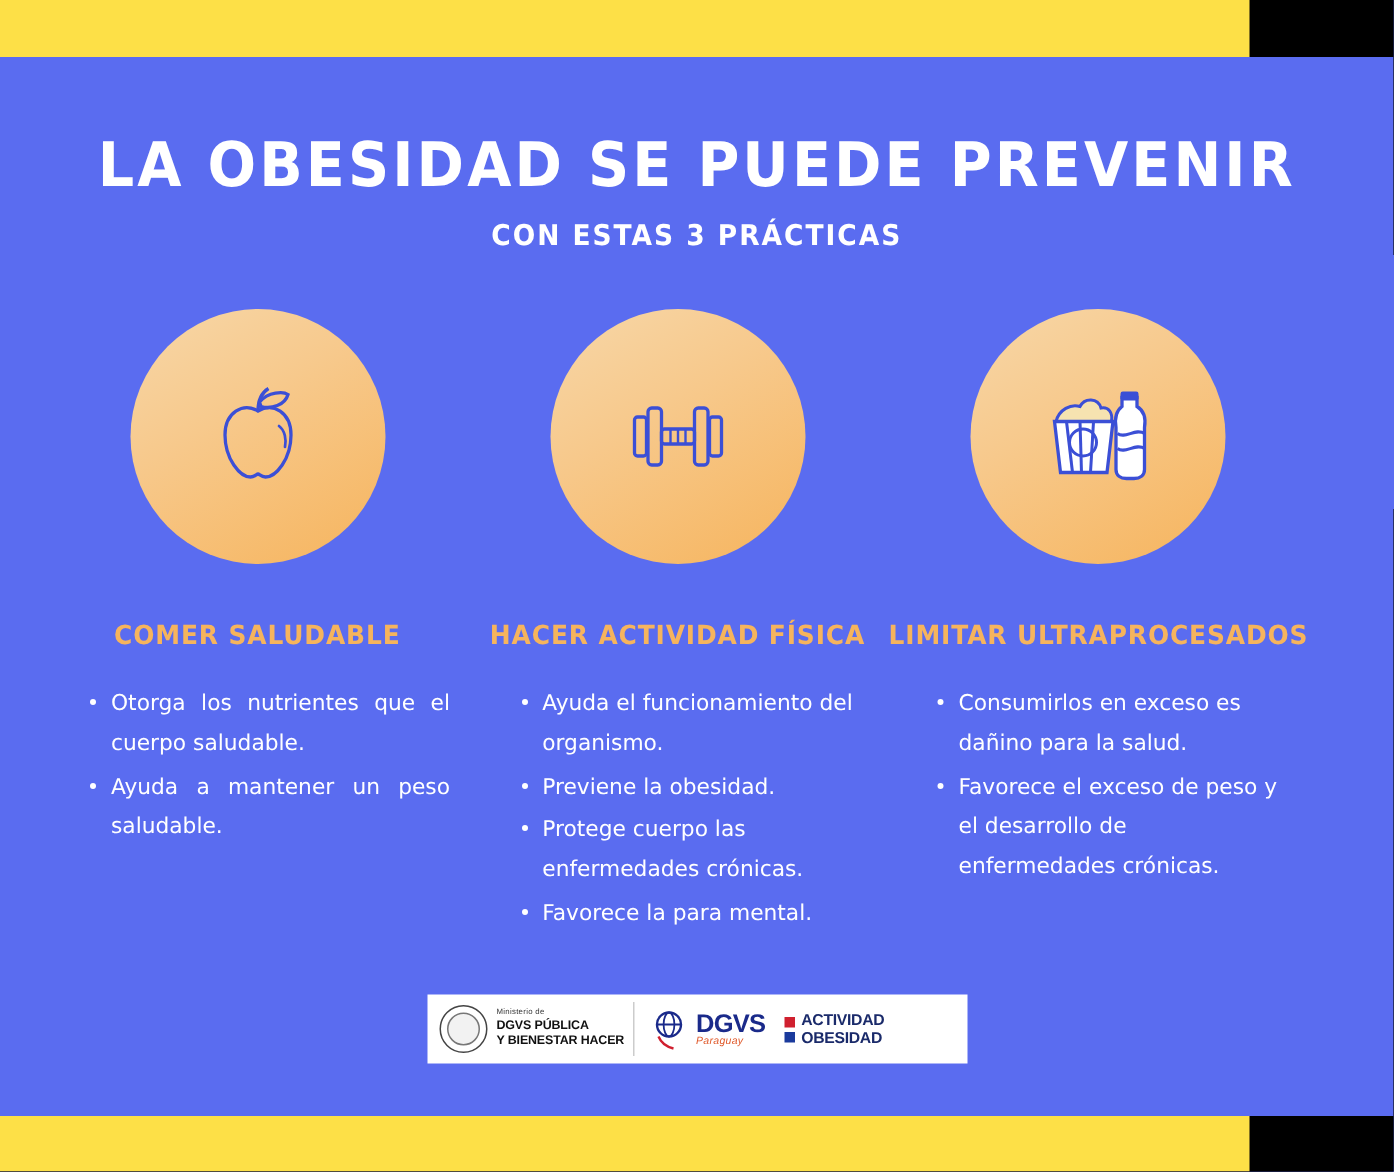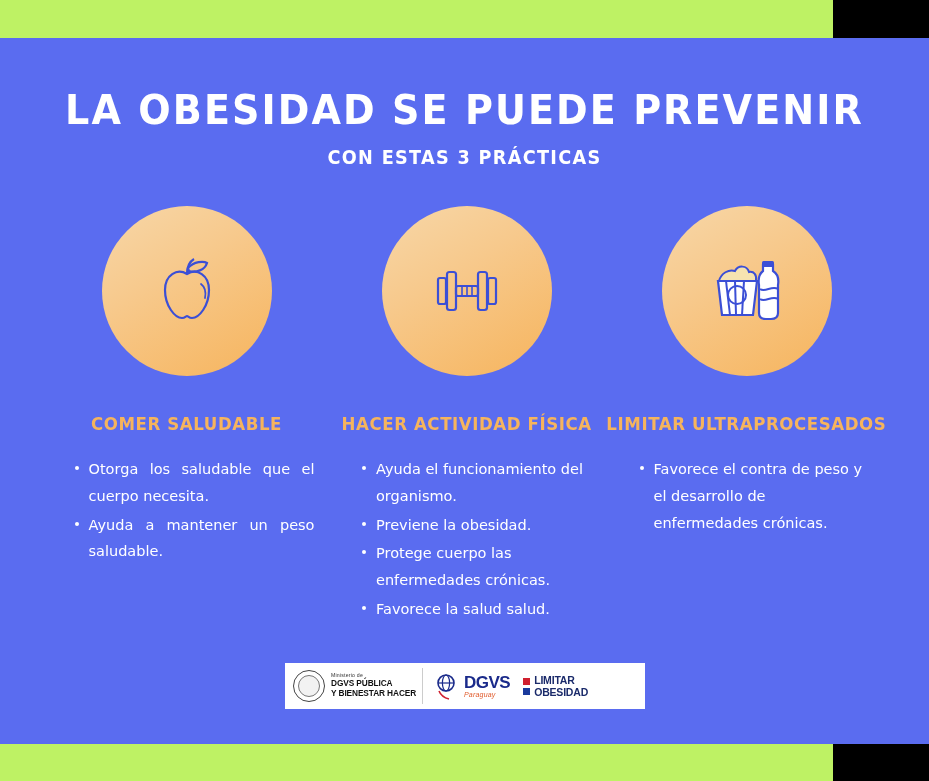--- a/index.html
+++ b/index.html
@@ -10,21 +10,21 @@
   body {
     width: 929px;
     height: 781px;
     overflow: hidden;
     font-family: "Liberation Sans", sans-serif;
   }
   .stage {
     position: relative;
     width: 833px;
     height: 781px;
-    background: #bef264;
+    background: #fde047;
   }
   .poster {
     position: absolute;
     left: 0;
     top: 38px;
     width: 929px;
     height: 706px;
     background: #5a6cf0;
     overflow: hidden;
   }
@@ -48,21 +48,21 @@
     font-weight: 700;
     letter-spacing: 1.4px;
     transform: scaleX(0.93);
   }
   .columns {
     position: absolute;
     left: 28px;
     top: 168px;
     width: 873px;
     display: flex;
-    justify-content: center;
+    justify-content: flex-start;
   }
   .col {
     width: 280px;
     display: flex;
     flex-direction: column;
     align-items: center;
   }
   .circle {
     width: 170px;
     height: 170px;
@@ -232,21 +232,21 @@
         <div class="circle">
           <svg width="86" height="86" viewBox="0 0 86 86">
             <path d="M43 26 C33 20 21 27 21 42 C21 58 31 70 38 70 C41 70 42 68 43 68 C44 68 45 70 48 70 C55 70 65 58 65 42 C65 27 53 20 43 26 Z" fill="none" stroke="#3b4fd6" stroke-width="2.2"></path>
             <path d="M43 26 C43 19 45 14 50 11" fill="none" stroke="#3b4fd6" stroke-width="2.2"></path>
             <path d="M44 20 C50 13 60 13 63 15 C61 22 52 25 45 23 Z" fill="none" stroke="#3b4fd6" stroke-width="2.2"></path>
             <path d="M57 36 C61 39 62 45 61 50" fill="none" stroke="#3b4fd6" stroke-width="1.8" stroke-linecap="round"></path>
           </svg>
         </div>
         <div class="col-title">COMER SALUDABLE</div>
         <ul class="col-list">
-          <li>Otorga los saludable que el cuerpo necesita.</li>
+          <li>Otorga los nutrientes que el cuerpo saludable.</li>
           <li>Ayuda a mantener un peso saludable.</li>
         </ul>
       </div>
 
       <div class="col col2">
         <div class="circle">
           <svg width="90" height="90" viewBox="0 0 90 90">
             <rect x="16" y="32" width="8" height="26" rx="2" fill="none" stroke="#3b4fd6" stroke-width="2.2"></rect>
             <rect x="25" y="26" width="9" height="38" rx="2.5" fill="none" stroke="#3b4fd6" stroke-width="2.2"></rect>
             <rect x="56" y="26" width="9" height="38" rx="2.5" fill="none" stroke="#3b4fd6" stroke-width="2.2"></rect>
@@ -255,42 +255,43 @@
             <line x1="40" y1="40" x2="40" y2="50" stroke="#3b4fd6" stroke-width="1.6"></line>
             <line x1="45" y1="40" x2="45" y2="50" stroke="#3b4fd6" stroke-width="1.6"></line>
             <line x1="50" y1="40" x2="50" y2="50" stroke="#3b4fd6" stroke-width="1.6"></line>
           </svg>
         </div>
         <div class="col-title">HACER ACTIVIDAD FÍSICA</div>
         <ul class="col-list">
           <li>Ayuda el funcionamiento del organismo.</li>
           <li>Previene la obesidad.</li>
           <li>Protege cuerpo las enfermedades crónicas.</li>
-          <li>Favorece la salud salud.</li>
+          <li>Favorece la para mental.</li>
         </ul>
       </div>
 
       <div class="col col3">
         <div class="circle">
           <svg width="96" height="96" viewBox="0 0 96 96">
             <path d="M20 38 C22 30 30 26 36 28 C39 22 48 22 50 29 C55 28 58 32 57 38 Z" fill="#f6e3b0" stroke="#3b4fd6" stroke-width="2"></path>
             <path d="M19 38 L58 38 L54 72 L23 72 Z" fill="#ffffff" stroke="#3b4fd6" stroke-width="2.2"></path>
             <path d="M27 38 L31 72" stroke="#3b4fd6" stroke-width="2"></path>
             <path d="M36 38 L37 72" stroke="#3b4fd6" stroke-width="2"></path>
             <path d="M45 38 L43 72" stroke="#3b4fd6" stroke-width="2"></path>
             <circle cx="38" cy="52" r="9" fill="none" stroke="#3b4fd6" stroke-width="2"></circle>
             <path d="M64 22 L74 22 L74 28 C79 31 80 36 79 42 L79 70 C79 74 76 76 72 76 L67 76 C63 76 60 74 60 70 L60 42 C59 36 60 31 64 28 Z" fill="#ffffff" stroke="#3b4fd6" stroke-width="2.2"></path>
             <rect x="63" y="18" width="12" height="6" rx="1.5" fill="#3b4fd6"></rect>
             <path d="M61 46 C66 50 73 42 79 46" fill="none" stroke="#3b4fd6" stroke-width="2"></path>
             <path d="M61 56 C66 60 73 52 79 56" fill="none" stroke="#3b4fd6" stroke-width="2"></path>
           </svg>
         </div>
         <div class="col-title">LIMITAR ULTRAPROCESADOS</div>
         <ul class="col-list">
-          <li>Favorece el contra de peso y el desarrollo de enfermedades crónicas.</li>
+          <li>Consumirlos en exceso es dañino para la salud.</li>
+          <li>Favorece el exceso de peso y el desarrollo de enfermedades crónicas.</li>
         </ul>
       </div>
 
     </div>
 
     <div class="footer-bar">
       <div class="logo-a">
         <div class="seal">
           <div class="seal-inner"></div>
         </div>
@@ -312,21 +313,21 @@
         <div class="dgvs-text">
           <div class="dgvs-main">DGVS</div>
           <div class="dgvs-sub">Paraguay</div>
         </div>
         <div class="gob">
           <div class="gob-squares">
             <div class="sq sq-red"></div>
             <div class="sq sq-blue"></div>
           </div>
           <div class="gob-text">
-            <div>LIMITAR</div>
+            <div>ACTIVIDAD</div>
             <div>OBESIDAD</div>
           </div>
         </div>
       </div>
     </div>
 
   </div>
 </div>
 
 </body></html>

